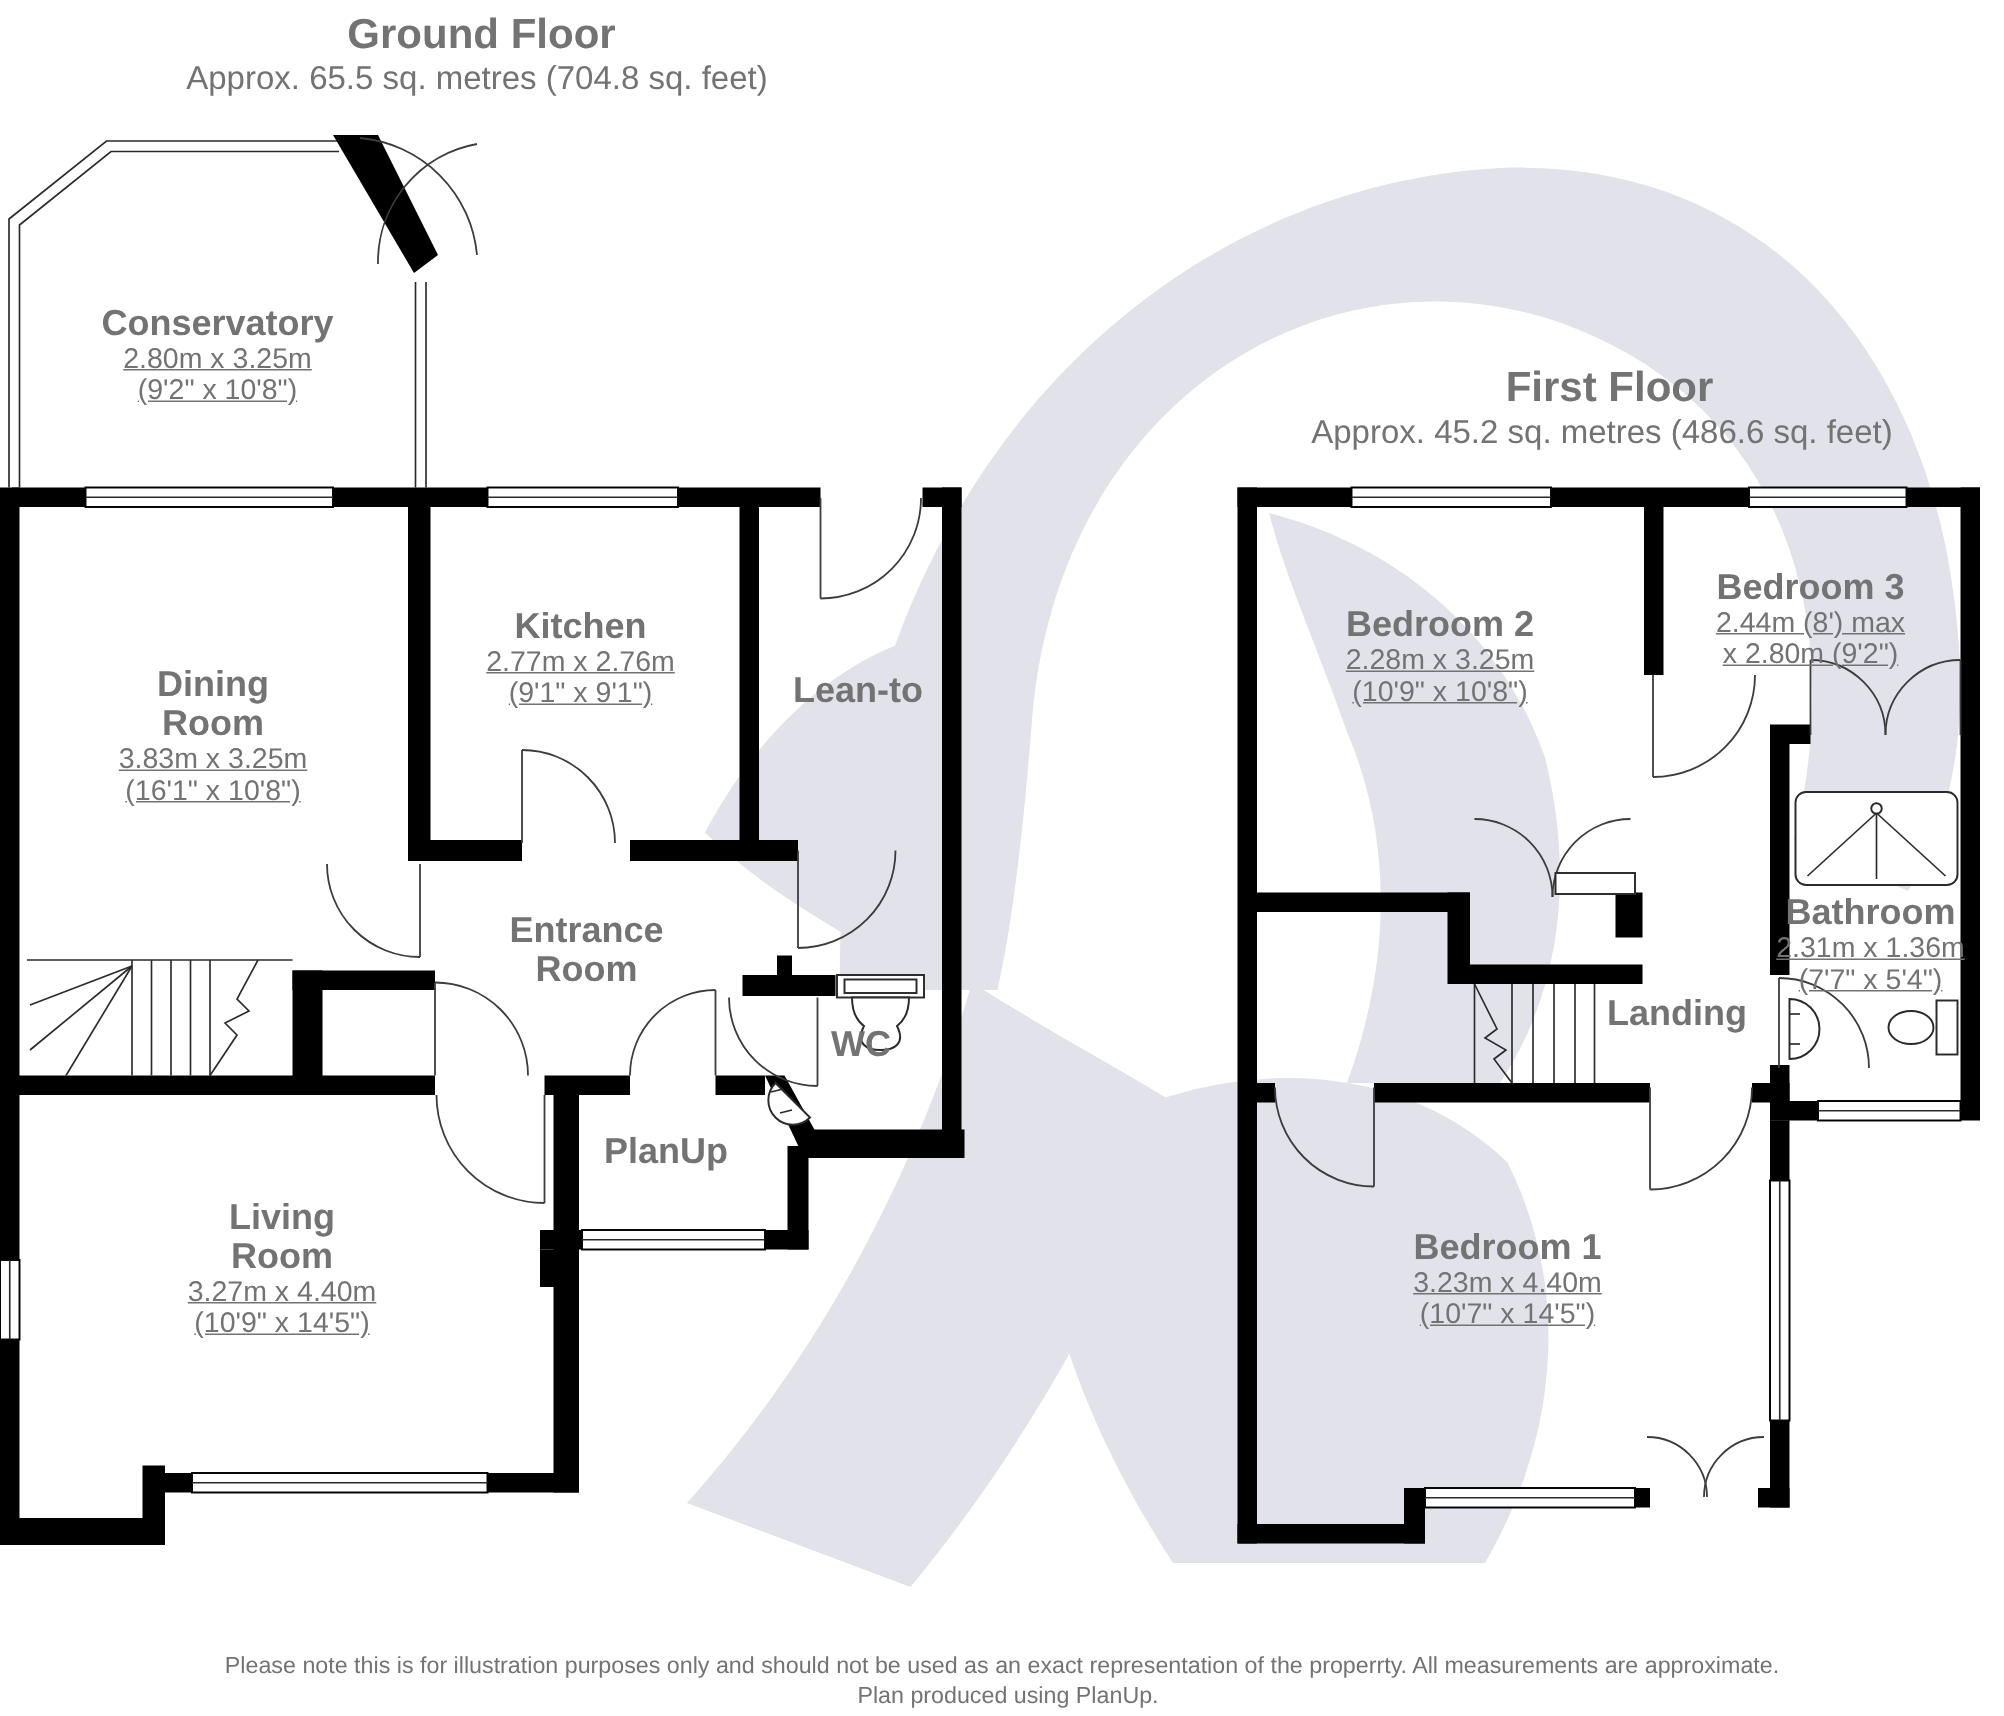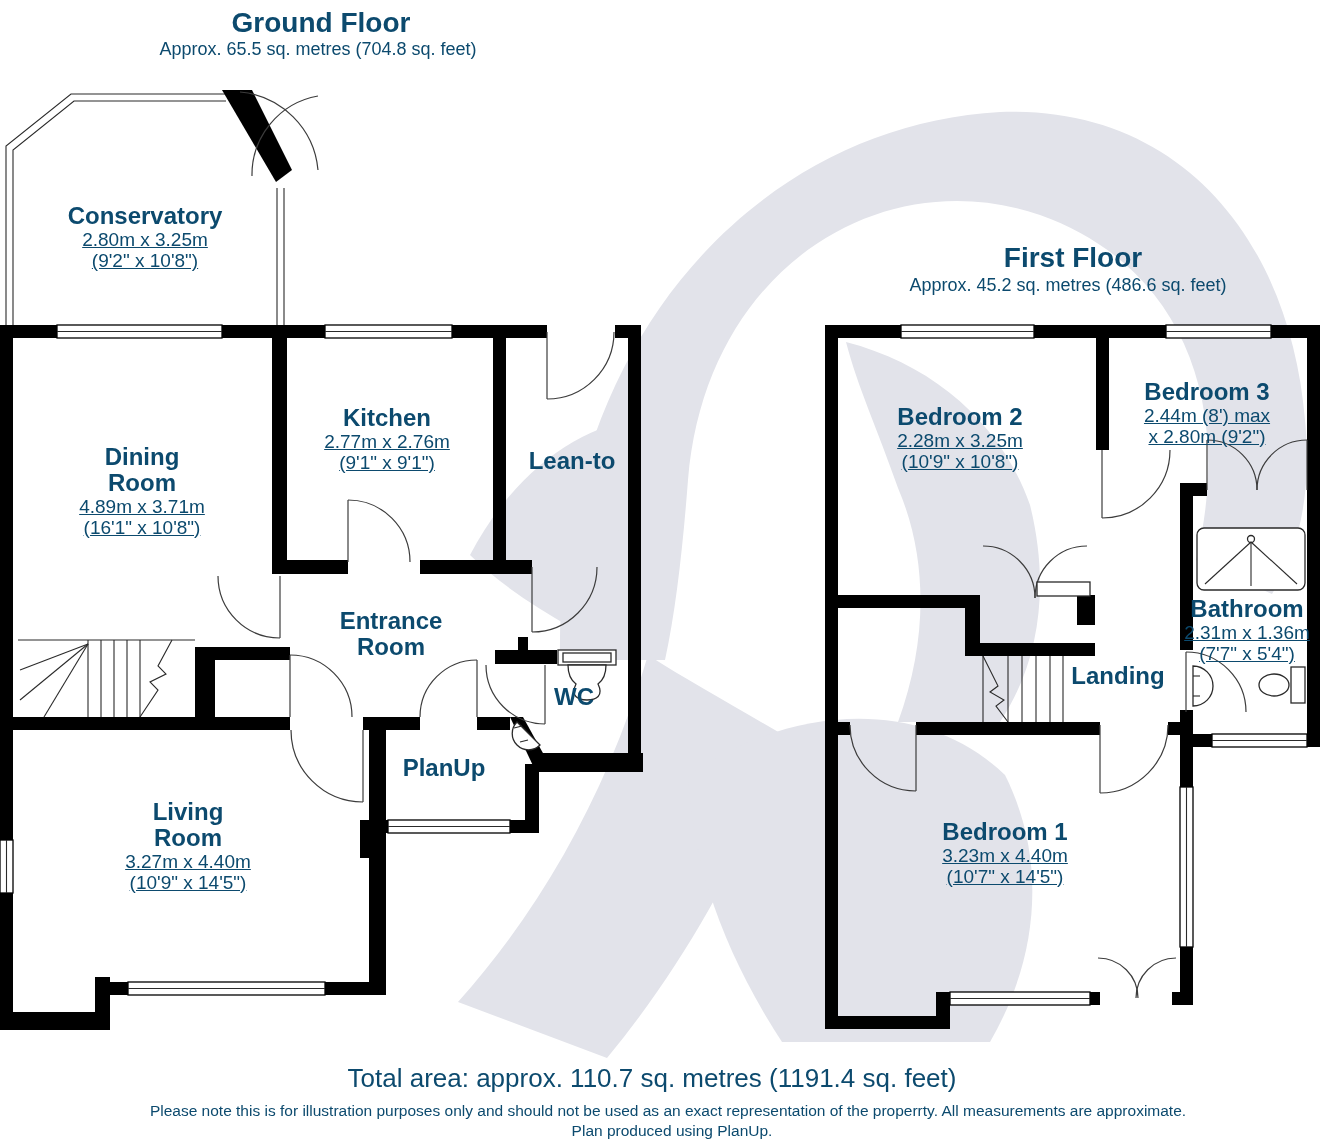--- a/index.html
+++ b/index.html
@@ -1,21 +1,21 @@
 <!DOCTYPE html>
 <html><head>
 <meta charset="utf-8">
 <style>
   html,body{margin:0;padding:0;background:#fff;}
   #canvas{position:relative;width:1336px;height:1144px;background:#ffffff;overflow:hidden;
-          font-family:"Liberation Sans", sans-serif;color:#0c4a6e;}
+          font-family:"Liberation Sans", sans-serif;color:#737373;}
   #plan-svg{position:absolute;left:0;top:0;}
   .label{position:absolute;transform:translateX(-50%);text-align:center;line-height:1.1;}
   .floor-title{font-size:28px;font-weight:bold;white-space:nowrap;}
-  .floor-sub{font-size:18px;white-space:nowrap;}
+  .floor-sub{font-size:22px;white-space:nowrap;}
   .room-name{font-size:24px;font-weight:bold;line-height:26px;}
   .room-dim{font-size:19px;line-height:21px;white-space:nowrap;text-decoration:underline;}
   .footer-total{font-size:26px;white-space:nowrap;}
   .footer-small{font-size:15.5px;white-space:nowrap;}
   
   .w{fill:#000;stroke:none;}
   .winr{fill:#fff;stroke:#000;stroke-width:1.3;}
   .thin{stroke:#2a2a2a;stroke-width:1.1;fill:none;}
   .door{stroke:#3c3c3c;stroke-width:1.2;fill:none;}
   .fix{stroke:#2a2a2a;stroke-width:1.3;fill:#fff;}
@@ -279,21 +279,21 @@
   <div class="label floor-sub" style="left:318px;top:40px">Approx. 65.5 sq. metres (704.8 sq. feet)</div>
 
   <div class="label" style="left:145px;top:203px">
     <div class="room-name">Conservatory</div>
     <div class="room-dim">2.80m x 3.25m</div>
     <div class="room-dim">(9'2" x 10'8")</div>
   </div>
 
   <div class="label" style="left:142px;top:444px">
     <div class="room-name" style="width:110px;margin:0 auto;">Dining Room</div>
-    <div class="room-dim">4.89m x 3.71m</div>
+    <div class="room-dim">3.83m x 3.25m</div>
     <div class="room-dim">(16'1" x 10'8")</div>
   </div>
 
   <div class="label" style="left:387px;top:405px">
     <div class="room-name">Kitchen</div>
     <div class="room-dim">2.77m x 2.76m</div>
     <div class="room-dim">(9'1" x 9'1")</div>
   </div>
 
   <div class="label" style="left:572px;top:448px">
@@ -342,17 +342,16 @@
   <div class="label" style="left:1118px;top:663px">
     <div class="room-name">Landing</div>
   </div>
 
   <div class="label" style="left:1005px;top:819px">
     <div class="room-name">Bedroom 1</div>
     <div class="room-dim">3.23m x 4.40m</div>
     <div class="room-dim">(10'7" x 14'5")</div>
   </div>
 
-  <div class="label footer-total" style="left:652px;top:1064px">Total area: approx. 110.7 sq. metres (1191.4 sq. feet)</div>
   <div class="label footer-small" style="left:668px;top:1102px">Please note this is for illustration purposes only and should not be used as an exact representation of the properrty. All measurements are approximate.</div>
   <div class="label footer-small" style="left:672px;top:1122px">Plan produced using PlanUp.</div>
 
 </div>
 
 </body></html>

